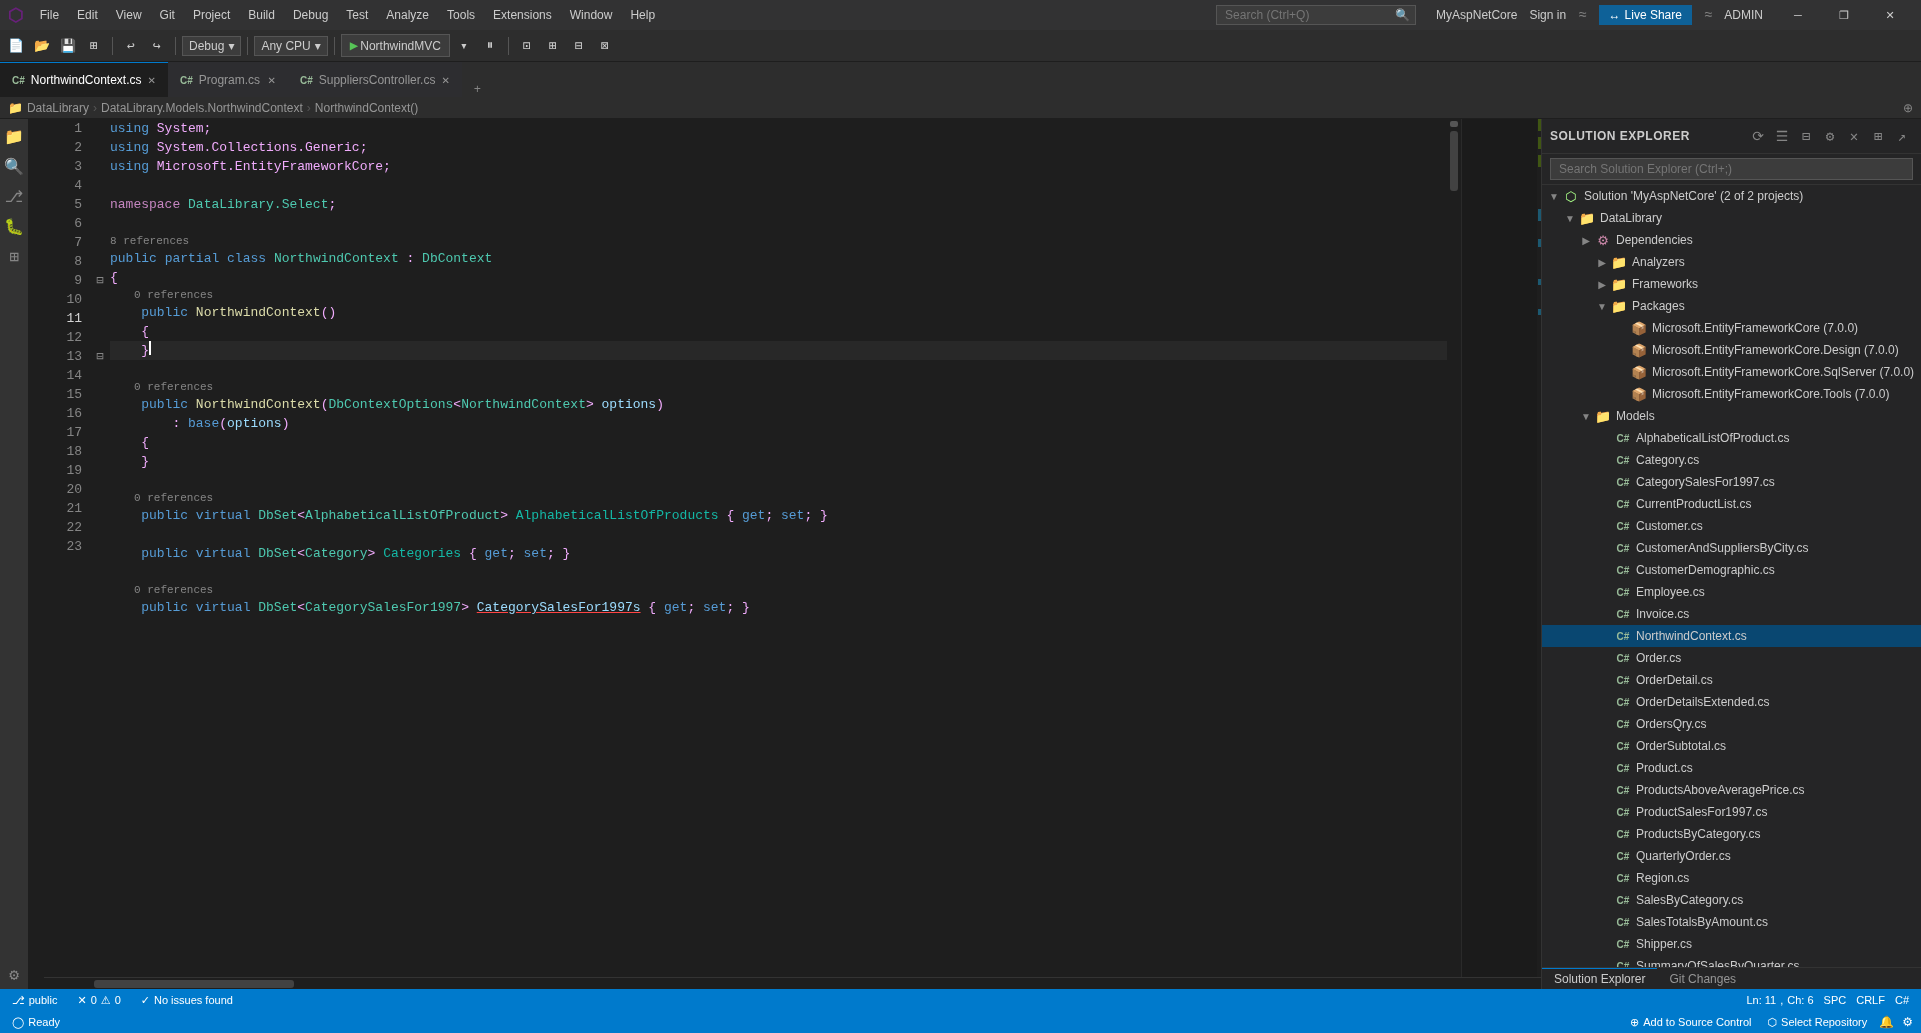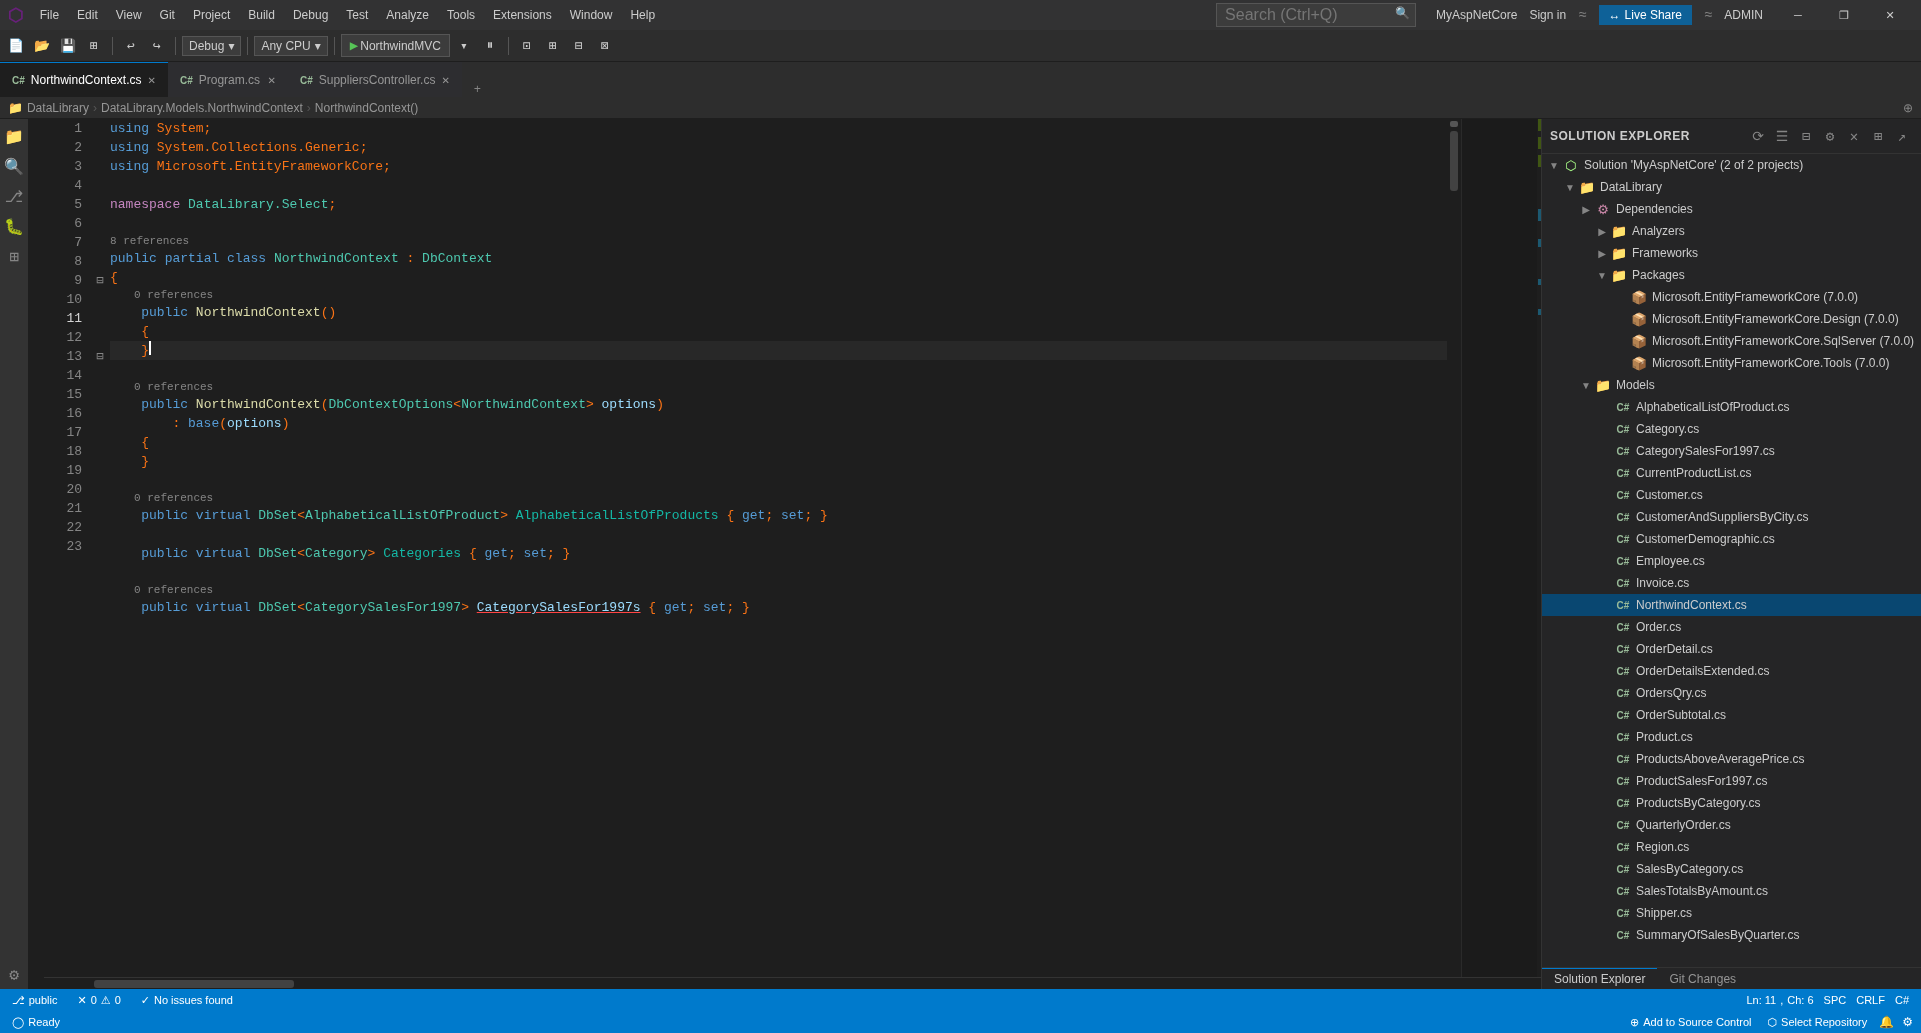--- a/index.html
+++ b/index.html
@@ -21,21 +21,21 @@
       font-size: 12px;
       color: #cccccc;
       cursor: pointer;
     }
     #title-bar .search-box {
       margin-left: auto;
       background: #3c3c3c;
       border: 1px solid #555;
       color: #d4d4d4;
       padding: 2px 24px 2px 8px;
-      font-size: 16px;
+      font-size: 12px;
       width: 200px;
       font-family: 'Segoe UI', sans-serif;
     }
     #title-bar .app-name {
       font-family: 'Segoe UI', sans-serif;
       font-size: 12px;
       color: #cccccc;
       margin-left: 8px;
     }
     #title-bar .window-controls { display: flex; gap: 0; margin-left: auto; }
@@ -176,21 +176,21 @@
       overflow: hidden;
     }
     .code-line { height: 19px; white-space: pre; display: flex; align-items: flex-start; }
     .code-line.cursor-line { background: #282828; }
 
     
     .kw { color: #569cd6; } 
     .kw2 { color: #c586c0; } 
     .type { color: #4ec9b0; }
     .ns { color: #4ec9b0; }
-    .plain { color: #f97316; }
+    .plain { color: #f0abfc; }
     .param { color: #9cdcfe; }
     .prop { color: #14b8a6; }
     #editor-minimap {
       width: 80px;
       background: #1a1a1a;
       border-left: 1px solid #333;
     }
 
     
     #solution-explorer {
@@ -556,20 +556,23 @@
       <div class="header-icons">
         <div class="hicon">⟳</div>
         <div class="hicon">☰</div>
         <div class="hicon">⊟</div>
         <div class="hicon">⚙</div>
         <div class="hicon">✕</div>
         <div class="hicon">⊞</div>
         <div class="hicon">↗</div>
       </div>
     </div>
+    <div id="sol-search">
+      <input type="text" style="width: 100%; background: rgb(60, 60, 60); border: 1px solid rgb(85, 85, 85); color: rgb(212, 212, 212); padding: 3px 8px; font-size: 12px; font-family: &quot;Segoe UI&quot;, sans-serif;" placeholder="Search Solution Explorer (Ctrl+;)">
+    </div>
     <div id="sol-tree">
 
       <div class="tree-item" style="padding-left: 4px;">
         <span class="tree-arrow">▼</span>
         <span class="tree-icon sol-icon">⬡</span>
         <span>Solution 'MyAspNetCore' (2 of 2 projects)</span>
       </div>
 
       <div class="tree-item" style="padding-left: 20px;">
         <span class="tree-arrow">▼</span>

